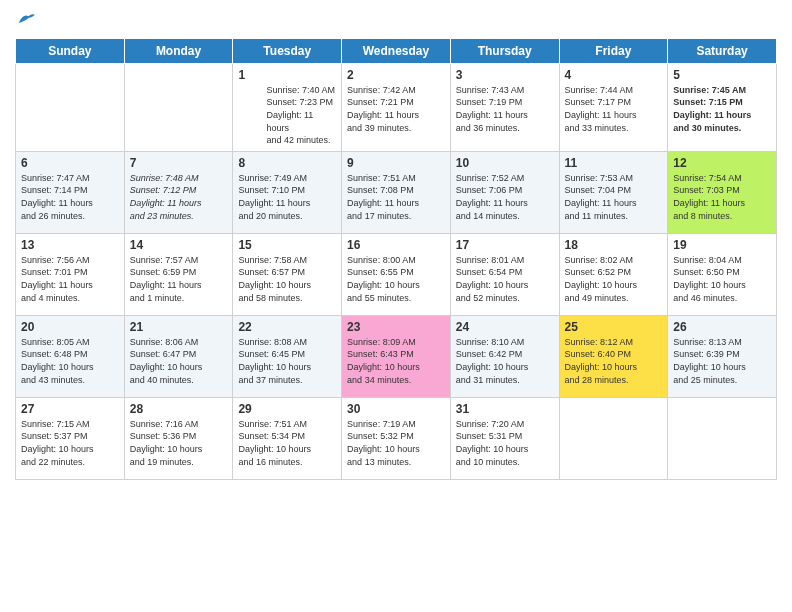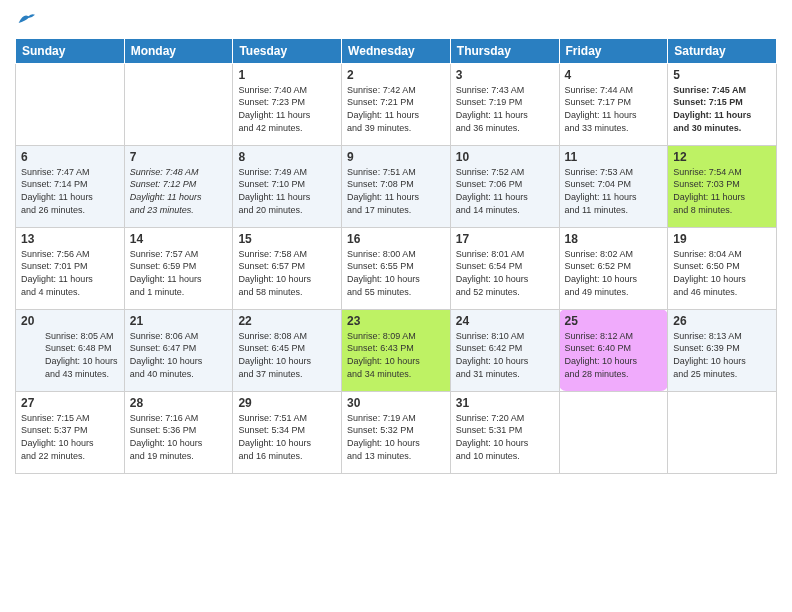--- a/index.html
+++ b/index.html
@@ -56,21 +56,21 @@
       margin-top: 2px;
     }
     .calendar {
       width: 100%;
       border-collapse: collapse;
       table-layout: fixed;
     }
     .calendar th {
       background: #2a7fc1;
       color: #fff;
-      text-align: left;
+      text-align: center;
       padding: 5px 6px;
       font-size: 12px;
       font-weight: bold;
       border: 1px solid #fff;
     }
     .calendar td {
       border: 1px solid #d0d0d0;
       vertical-align: top;
       padding: 4px 5px;
       font-size: 9.5px;
@@ -132,21 +132,21 @@
           <th>Friday</th>
           <th>Saturday</th>
         </tr>
     </thead>
     <tbody id="calendar-body">
     <tr>
           <td class="empty"></td>
           <td class="empty"></td>
           <td>
             <span class="day-number">1</span>
-            <div class="day-info" style="white-space: pre-line;">Sunrise: 7:40 AM
+            <div class="day-info" style="white-space: pre-line; margin-left: 28px;">Sunrise: 7:40 AM
 Sunset: 7:23 PM
 Daylight: 11 hours
 and 42 minutes.</div>
           </td>
           <td>
             <span class="day-number">2</span>
             <div class="day-info" style="white-space: pre-line;">Sunrise: 7:42 AM
 Sunset: 7:21 PM
 Daylight: 11 hours
 and 39 minutes.</div>
@@ -271,54 +271,54 @@
             <span class="day-number">19</span>
             <div class="day-info" style="white-space: pre-line;">Sunrise: 8:04 AM
 Sunset: 6:50 PM
 Daylight: 10 hours
 and 46 minutes.</div>
           </td>
         </tr>
         <tr>
           <td style="background: rgb(240, 245, 250);">
             <span class="day-number">20</span>
-            <div class="day-info" style="white-space: pre-line; margin-left: 24px;">Sunrise: 8:05 AM
+            <div class="day-info" style="white-space: pre-line;">Sunrise: 8:05 AM
 Sunset: 6:48 PM
 Daylight: 10 hours
 and 43 minutes.</div>
           </td>
           <td style="background: rgb(240, 245, 250); margin-left: 46px;">
             <span class="day-number">21</span>
             <div class="day-info" style="white-space: pre-line;">Sunrise: 8:06 AM
 Sunset: 6:47 PM
 Daylight: 10 hours
 and 40 minutes.</div>
           </td>
           <td style="background: rgb(240, 245, 250);">
             <span class="day-number">22</span>
             <div class="day-info" style="white-space: pre-line;">Sunrise: 8:08 AM
 Sunset: 6:45 PM
 Daylight: 10 hours
 and 37 minutes.</div>
           </td>
-          <td style="background: #bef264;">
+          <td style="background: #f9a8d4;">
             <span class="day-number">23</span>
             <div class="day-info" style="white-space: pre-line;">Sunrise: 8:09 AM
 Sunset: 6:43 PM
 Daylight: 10 hours
 and 34 minutes.</div>
           </td>
           <td style="background: rgb(240, 245, 250);">
             <span class="day-number">24</span>
             <div class="day-info" style="white-space: pre-line;">Sunrise: 8:10 AM
 Sunset: 6:42 PM
 Daylight: 10 hours
 and 31 minutes.</div>
           </td>
-          <td style="background: #f0abfc; border-radius: 7px;">
+          <td style="background: #fde047;">
             <span class="day-number">25</span>
             <div class="day-info" style="white-space: pre-line;">Sunrise: 8:12 AM
 Sunset: 6:40 PM
 Daylight: 10 hours
 and 28 minutes.</div>
           </td>
           <td style="background: rgb(240, 245, 250);">
             <span class="day-number">26</span>
             <div class="day-info" style="white-space: pre-line;">Sunrise: 8:13 AM
 Sunset: 6:39 PM

